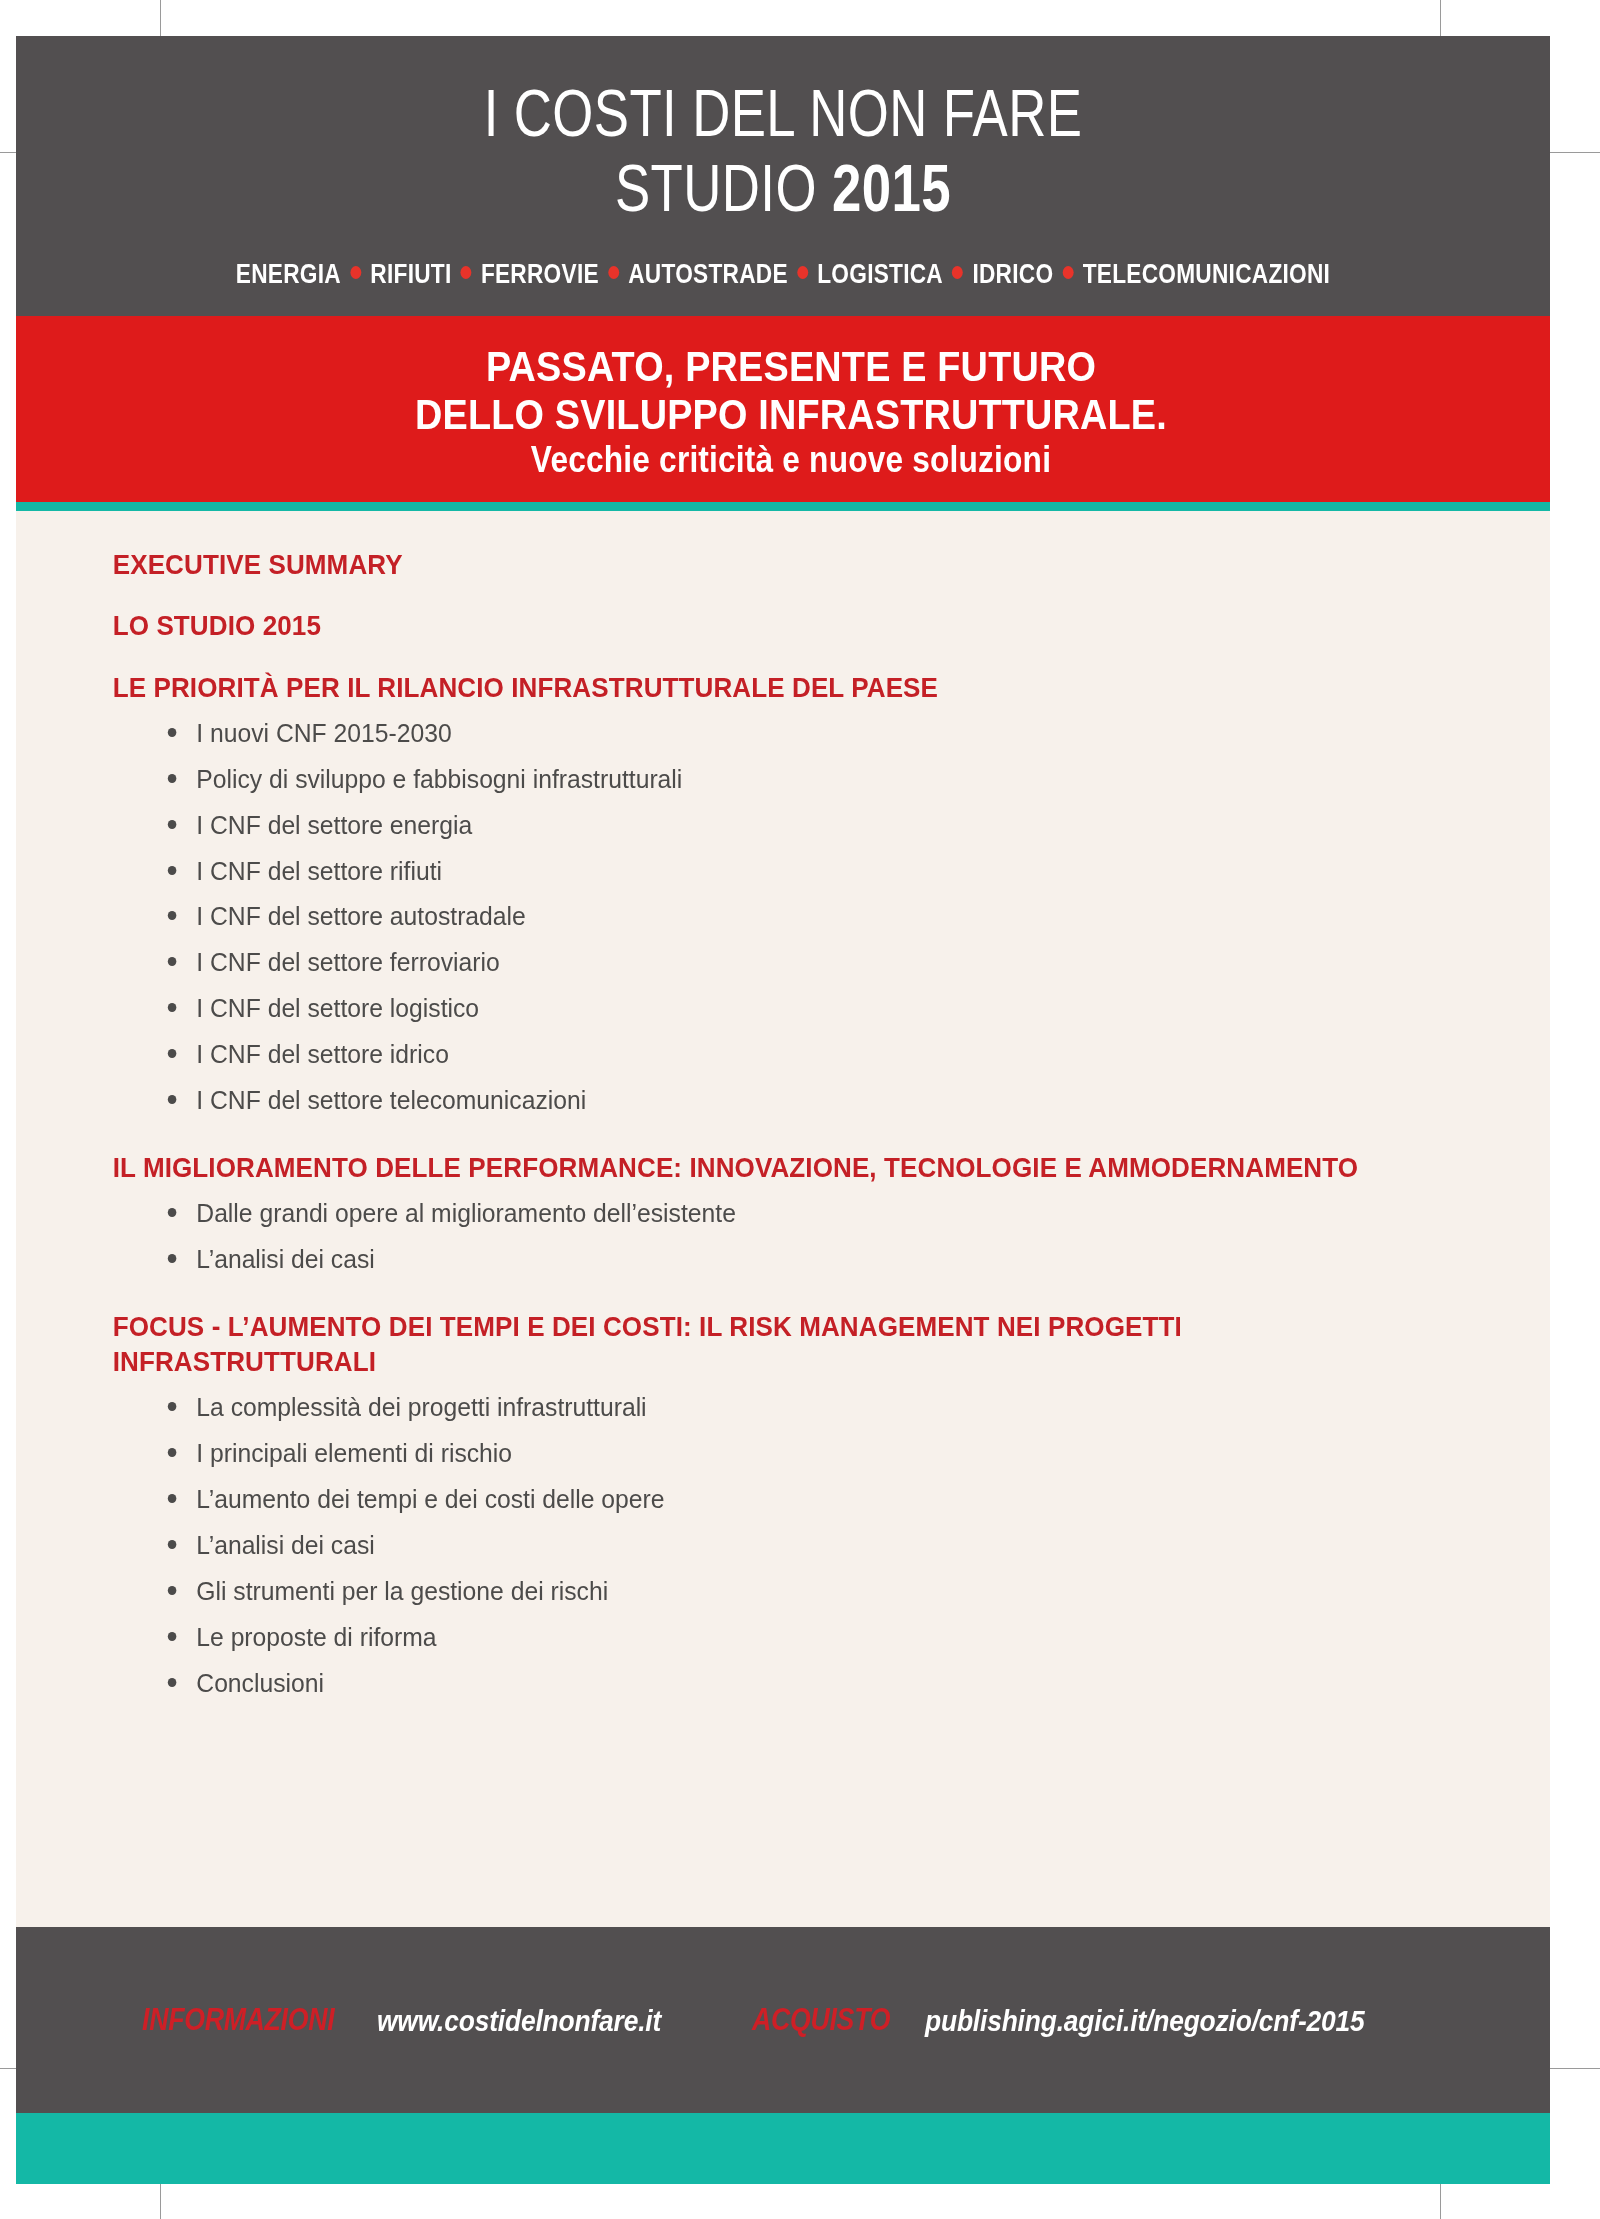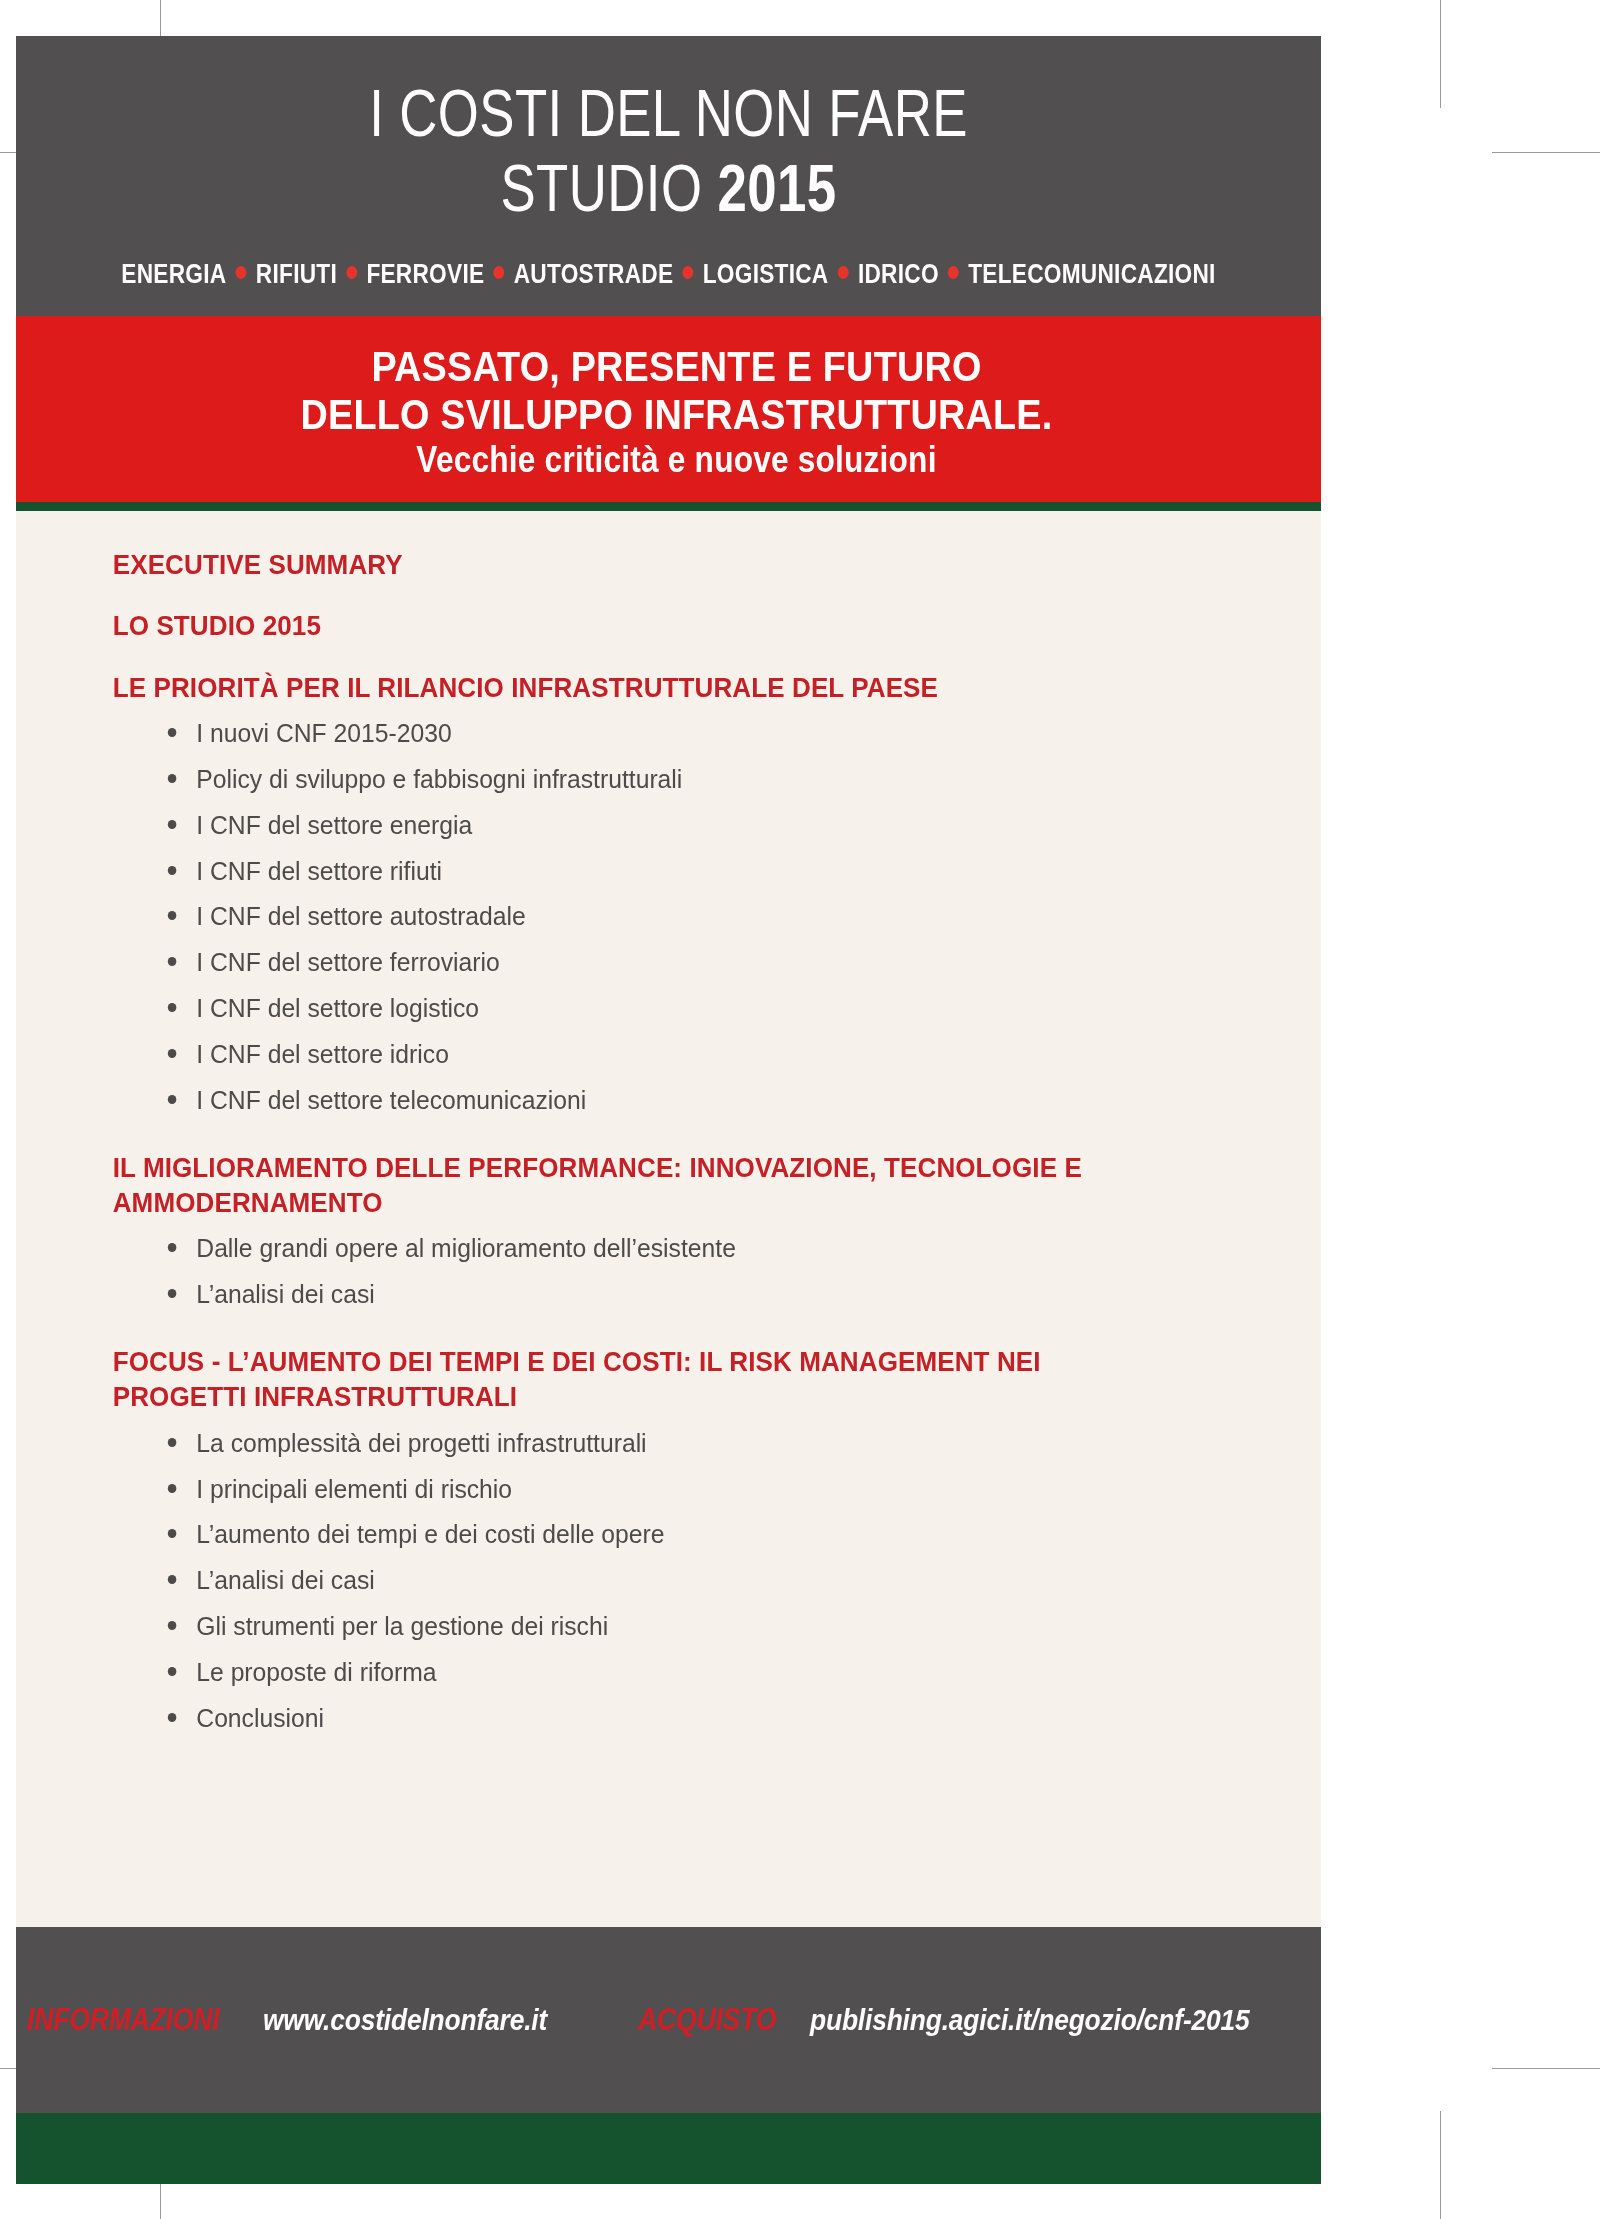--- a/index.html
+++ b/index.html
@@ -13,22 +13,22 @@
 
   
   .cropmark{position:absolute;background:#9a9a9a;}
   .cm-v{width:1px;height:108px;}
   .cm-h{height:1px;width:108px;}
 
   
   .sheet{
     position:absolute;
     left:16px;top:36px;
-    width:1305px;height:2148px;
-    background:#14532d;
+    width:1534px;height:2148px;
+    background:#14b8a6;
     overflow:hidden;
   }
 
   
   .header{
     background:#524F50;
     padding:42px 0 26px 0;
     text-align:center;
   }
   .title-line{
@@ -132,21 +132,21 @@
   
   .footer{
     background:#524F50;
     height:186px;
     display:flex;
     align-items:center;
     justify-content:center;
     gap:52px;
     white-space:nowrap;
   }
-  .foot-group{display:inline-flex;align-items:center;gap:12px;}
+  .foot-group{display:inline-flex;align-items:flex-end;gap:12px;}
   .foot-label{
     color:#CE1F26;
     font-size:31px;
     font-weight:700;
     font-style:italic;
     letter-spacing:-0.3px;
     transform:scaleX(0.86);
     transform-origin:left center;
   }
   .foot-url{

